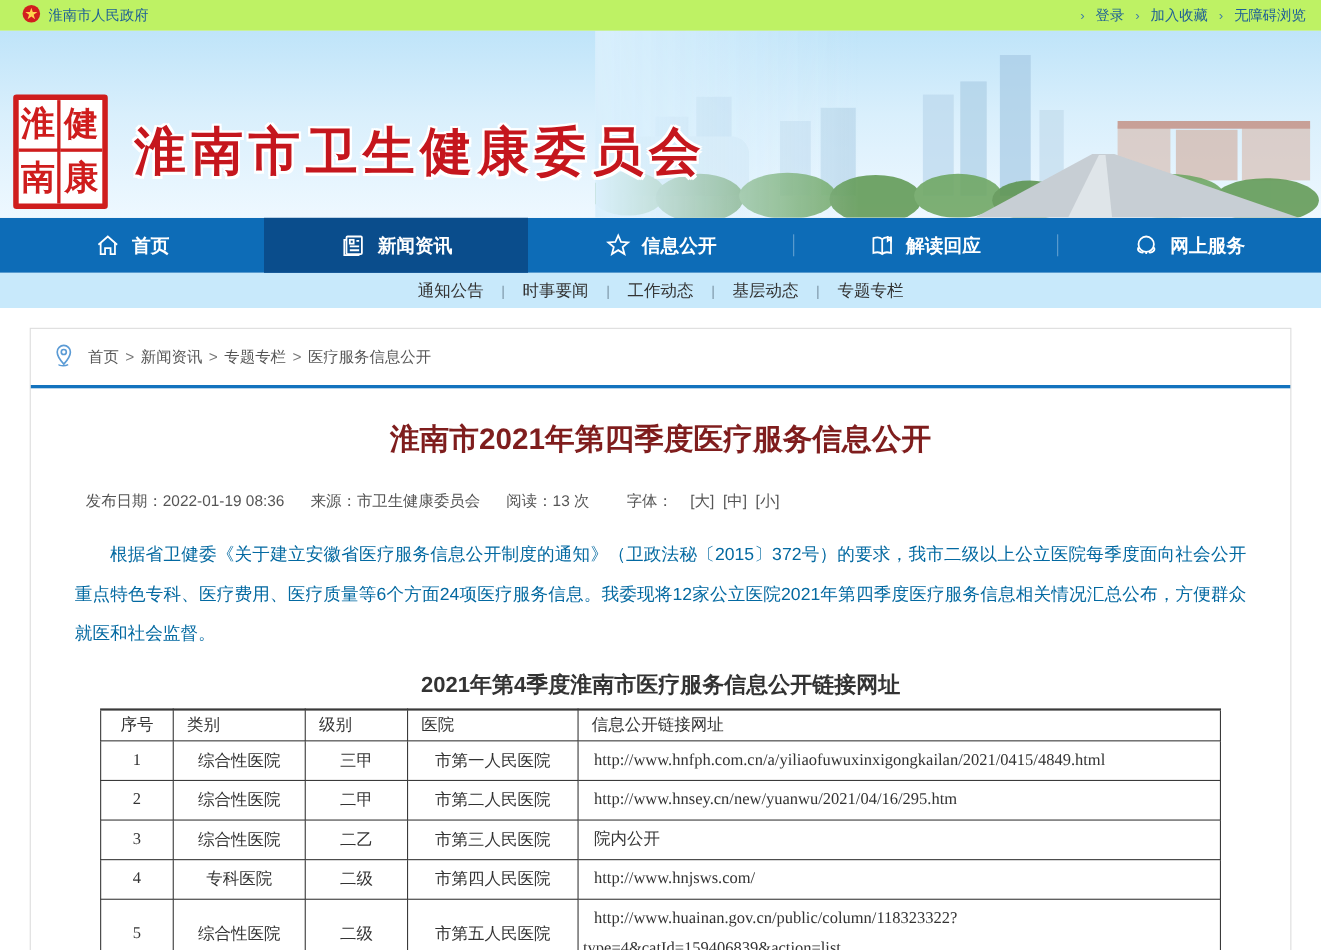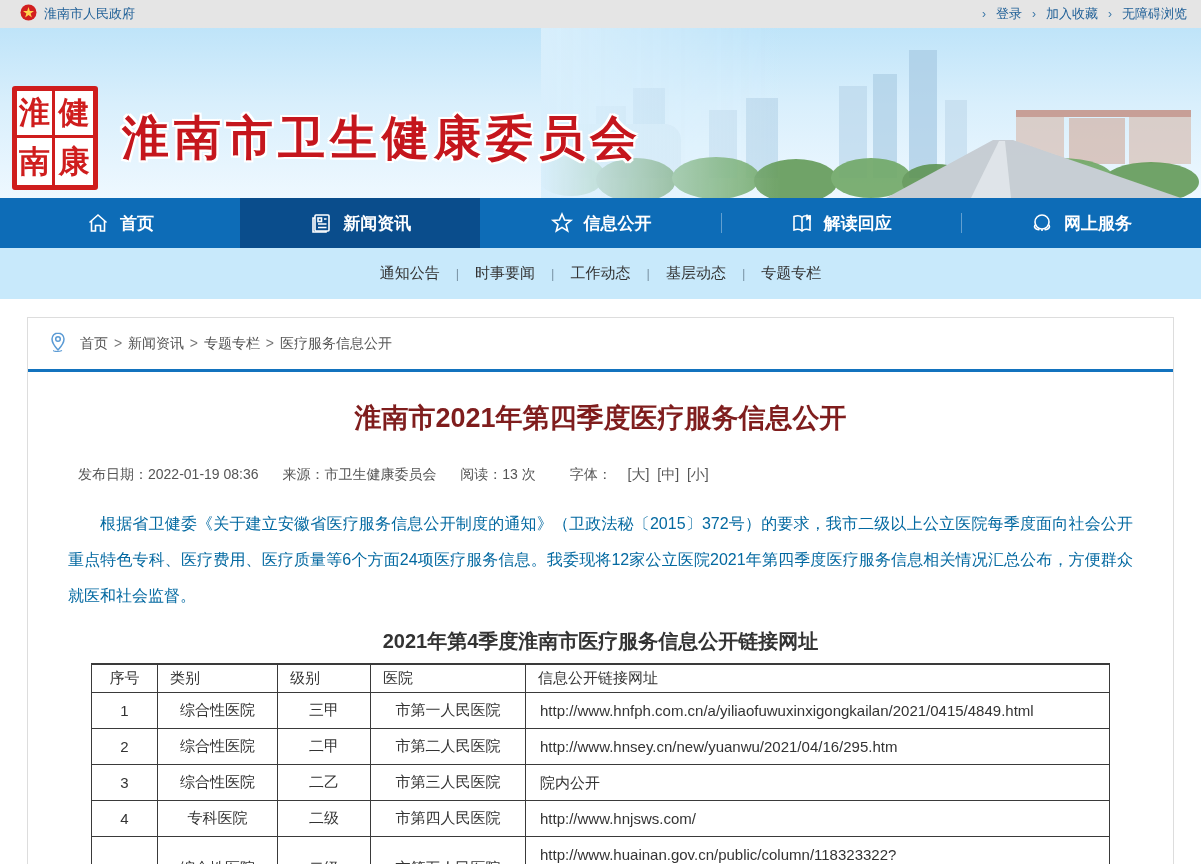--- a/index.html
+++ b/index.html
@@ -1,20 +1,20 @@
 <!DOCTYPE html>
 <html><head>
 <meta charset="utf-8">
 <style>
   * { margin:0; padding:0; box-sizing:border-box; }
   html,body { width:1201px; height:864px; overflow:hidden; background:#fff;
     font-family:"Liberation Sans","DejaVu Sans",sans-serif; }
 
   
-  .topbar { height:28px; background:#e5e5e5; display:flex; align-items:center;
+  .topbar { height:28px; background:#bef264; display:flex; align-items:center;
     justify-content:space-between; padding:0 14px 0 20px; font-size:13px; color:#1d5e96; }
   .topbar-left { display:flex; align-items:center; gap:7px; }
   .topbar-right { display:flex; align-items:center; gap:10px; }
   .topbar-right .sep { color:#3d79a8; font-size:12px; }
   .topbar-right .tlink { cursor:pointer; }
 
   
   .banner { position:relative; height:170px; overflow:hidden;
     background:linear-gradient(180deg,#bfe4f9 0%,#d9effc 45%,#eef8ff 100%); }
   .banner-sky { position:absolute; right:0; top:0; width:660px; height:170px; opacity:.95; }
@@ -34,21 +34,21 @@
   .nav { height:50px; background:#0d6cb7; display:flex; }
   .nav-item { flex:1; display:flex; align-items:center; justify-content:center; gap:10px;
     color:#fff; font-size:17px; font-weight:600; cursor:pointer; position:relative; }
   .nav-item + .nav-item::before { content:""; position:absolute; left:0; top:15px;
     width:1px; height:20px; background:rgba(255,255,255,.35); }
   .nav-item.active { background:#0a4d8c; }
   .nav-item.active::before, .nav-item.active + .nav-item::before { display:none; }
   .nav-icon svg { display:block; }
 
   
-  .subnav { height:51px; background:#c8e9fb; display:flex; align-items:center;
+  .subnav { height:32px; background:#c8e9fb; display:flex; align-items:center;
     justify-content:center; font-size:15px; color:#333;text-align:center; }
   .subnav .snitem { padding:0 4px; cursor:pointer; }
   .subnav .snsep { color:#7d97a8; margin:0 12px; font-size:13px; }
 
   
   .content-box { margin:18px 27px 0; border:1px solid #ddd; background:#fff; min-height:540px; }
   .crumb-row { display:flex; align-items:center; gap:12px; padding:13px 20px;
     border-bottom:3px solid #1373be; font-size:14px; color:#555; }
   .crumb-row .crumb { cursor:pointer; }
   .crumb-row .csep { color:#777; margin:0 2px; }
@@ -58,21 +58,21 @@
   .art-meta { margin-top:30px; font-size:14px; color:#555; }
   .art-meta span { margin:0 10px; }
   .art-meta .fsize { margin:0 2px; cursor:pointer; }
   .art-body { margin-top:22px; font-size:16px; color:#0369a1; line-height:36px;
     text-indent:2em; text-align:justify; }
   .tbl-caption { text-align:center; margin-top:14px; font-size:20px; font-weight:bold; color:#333; }
 
   table.pub { border-collapse:collapse; margin:8px auto 0; width:1018px; table-layout:fixed;
     border:1px solid #3a3a3a; border-top:2px solid #3a3a3a; }
   table.pub th, table.pub td { border:1px solid #3a3a3a; font-size:15px; color:#333;
-    font-weight:normal; padding:4px 2px; overflow:hidden; }
+    font-weight:normal; padding:4px 2px; overflow:hidden;font-family:Liberation Serif, serif; }
   table.pub tr { height:31px; }
   table.pub thead tr { height:28px; }
   table.pub th { text-align:left; padding-left:12px; }
   table.pub th:first-child { text-align:center; padding-left:2px; }
   table.pub td { text-align:center; }
   table.pub td.url-cell { text-align:left; }
   .url-line { display:block; line-height:27px; }
   .url-line.first { padding-left:12px; }
   .url-line.cont { padding-left:2px; }
 </style>

